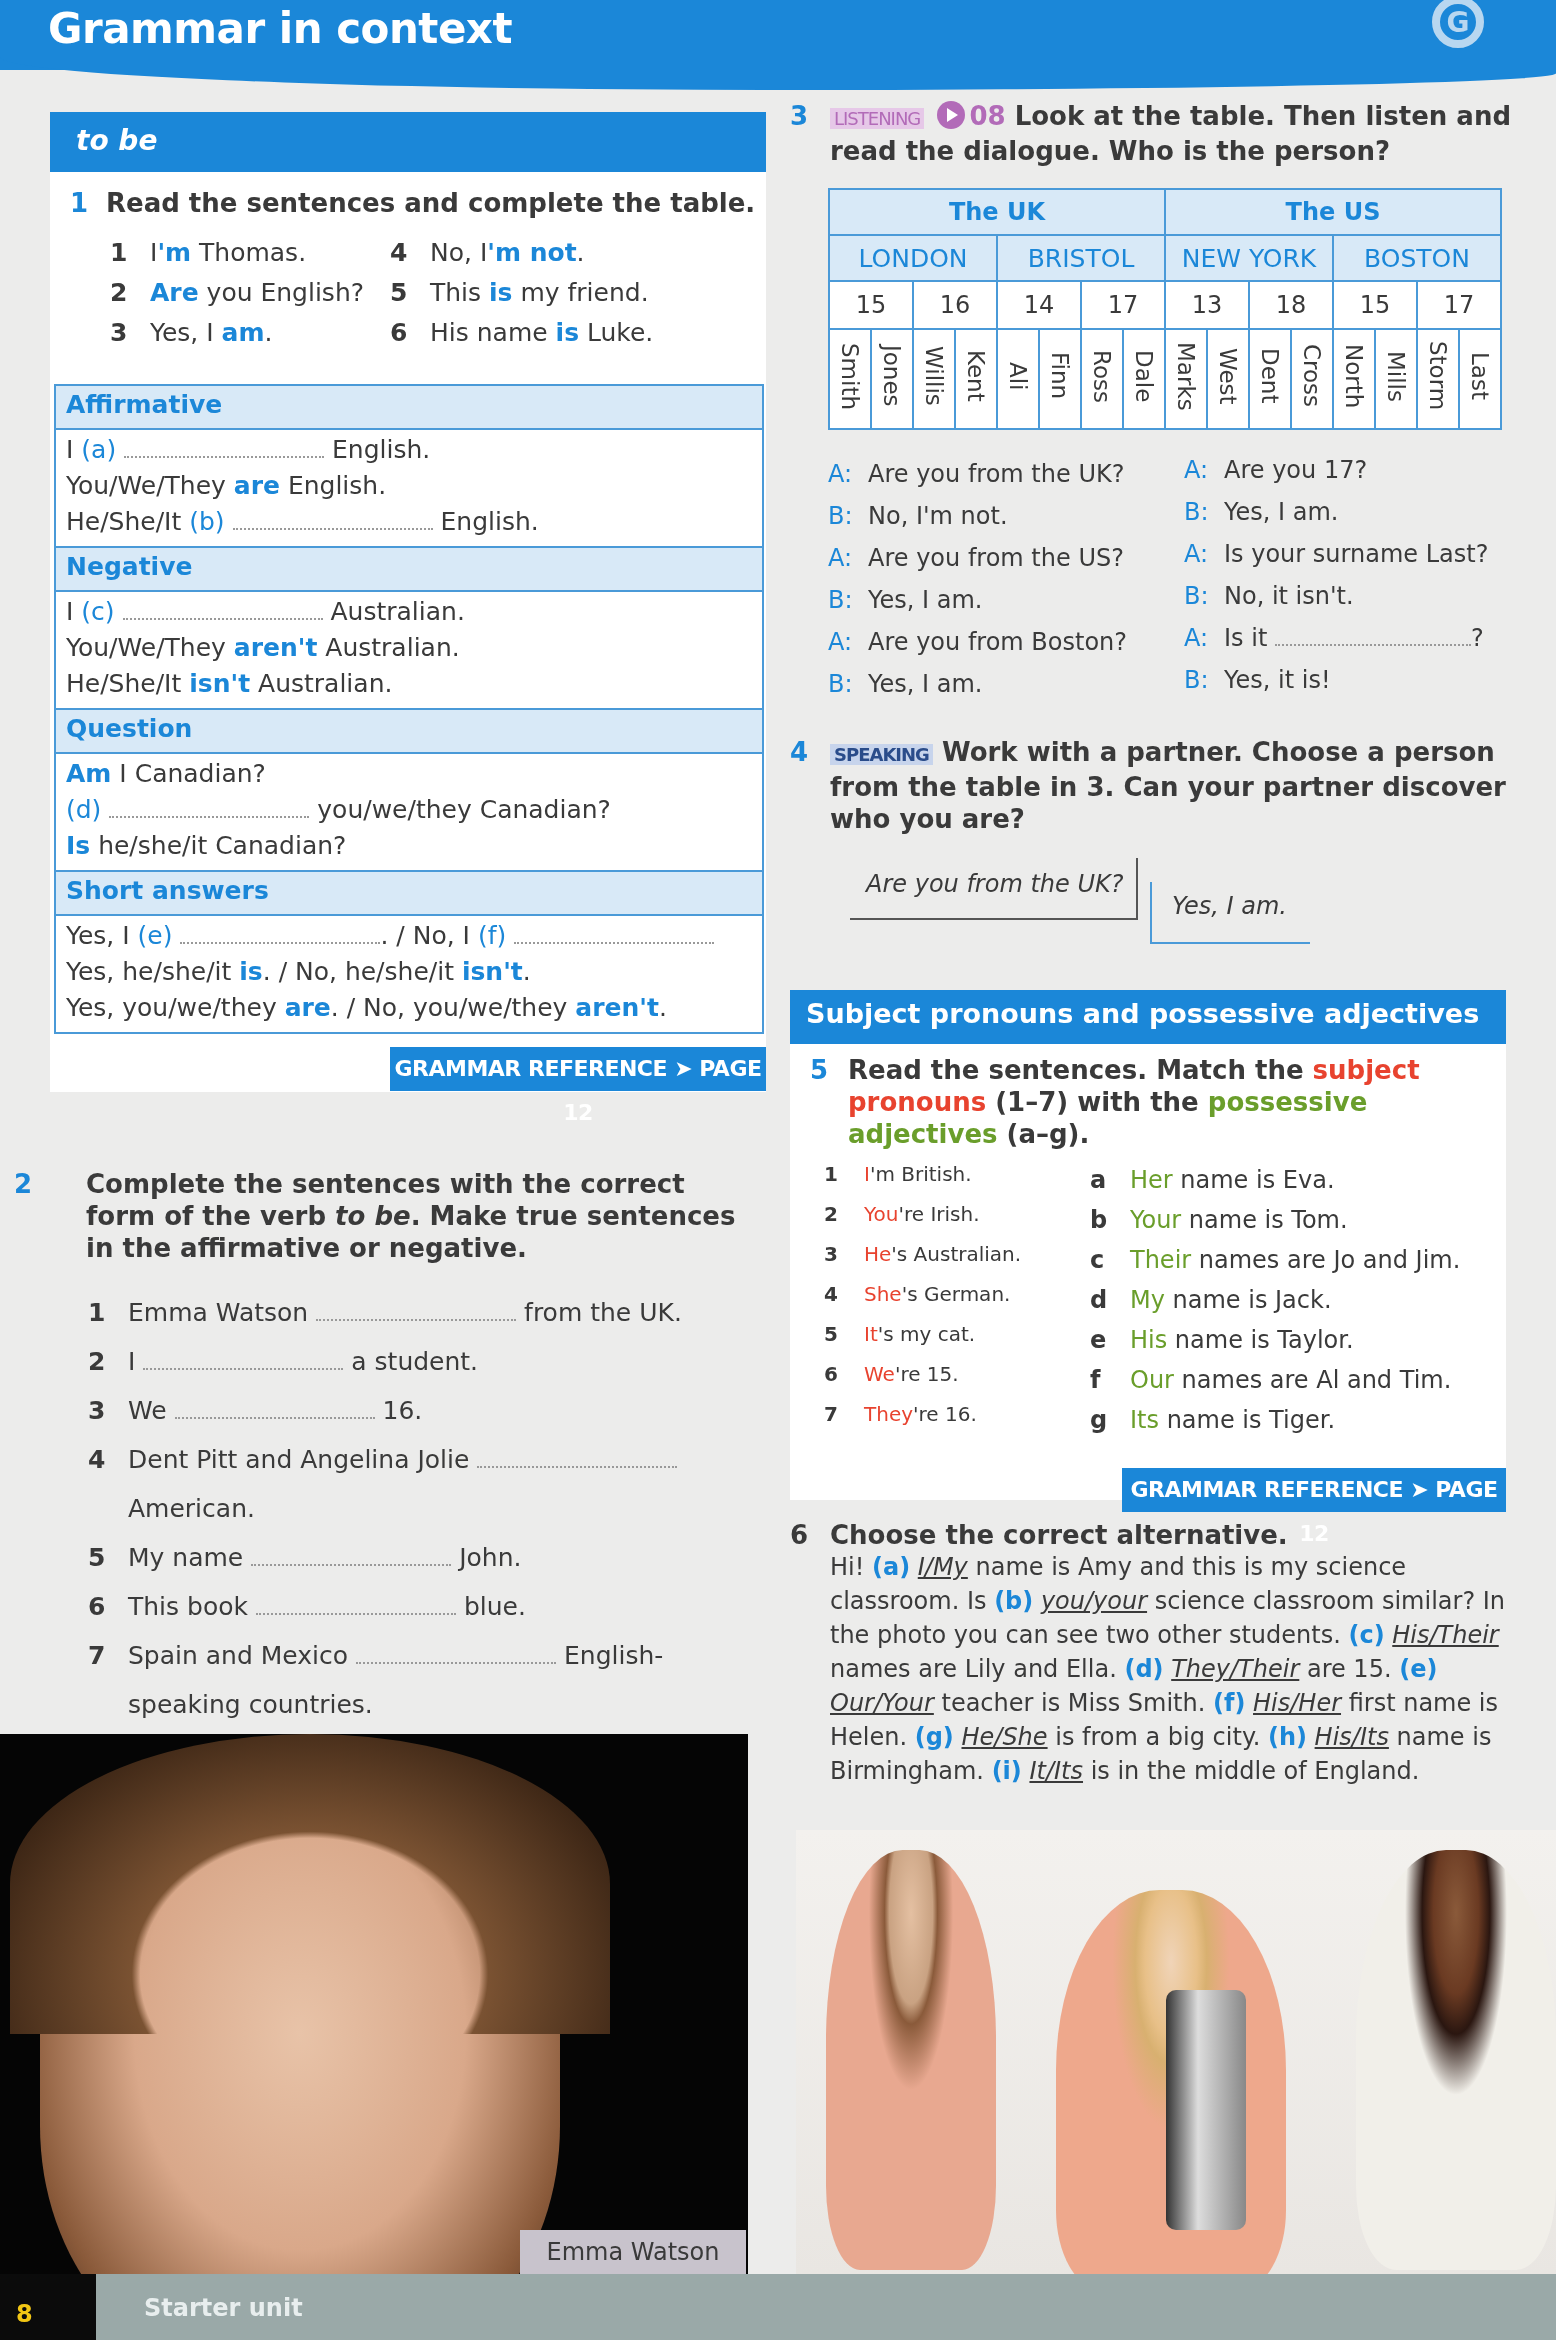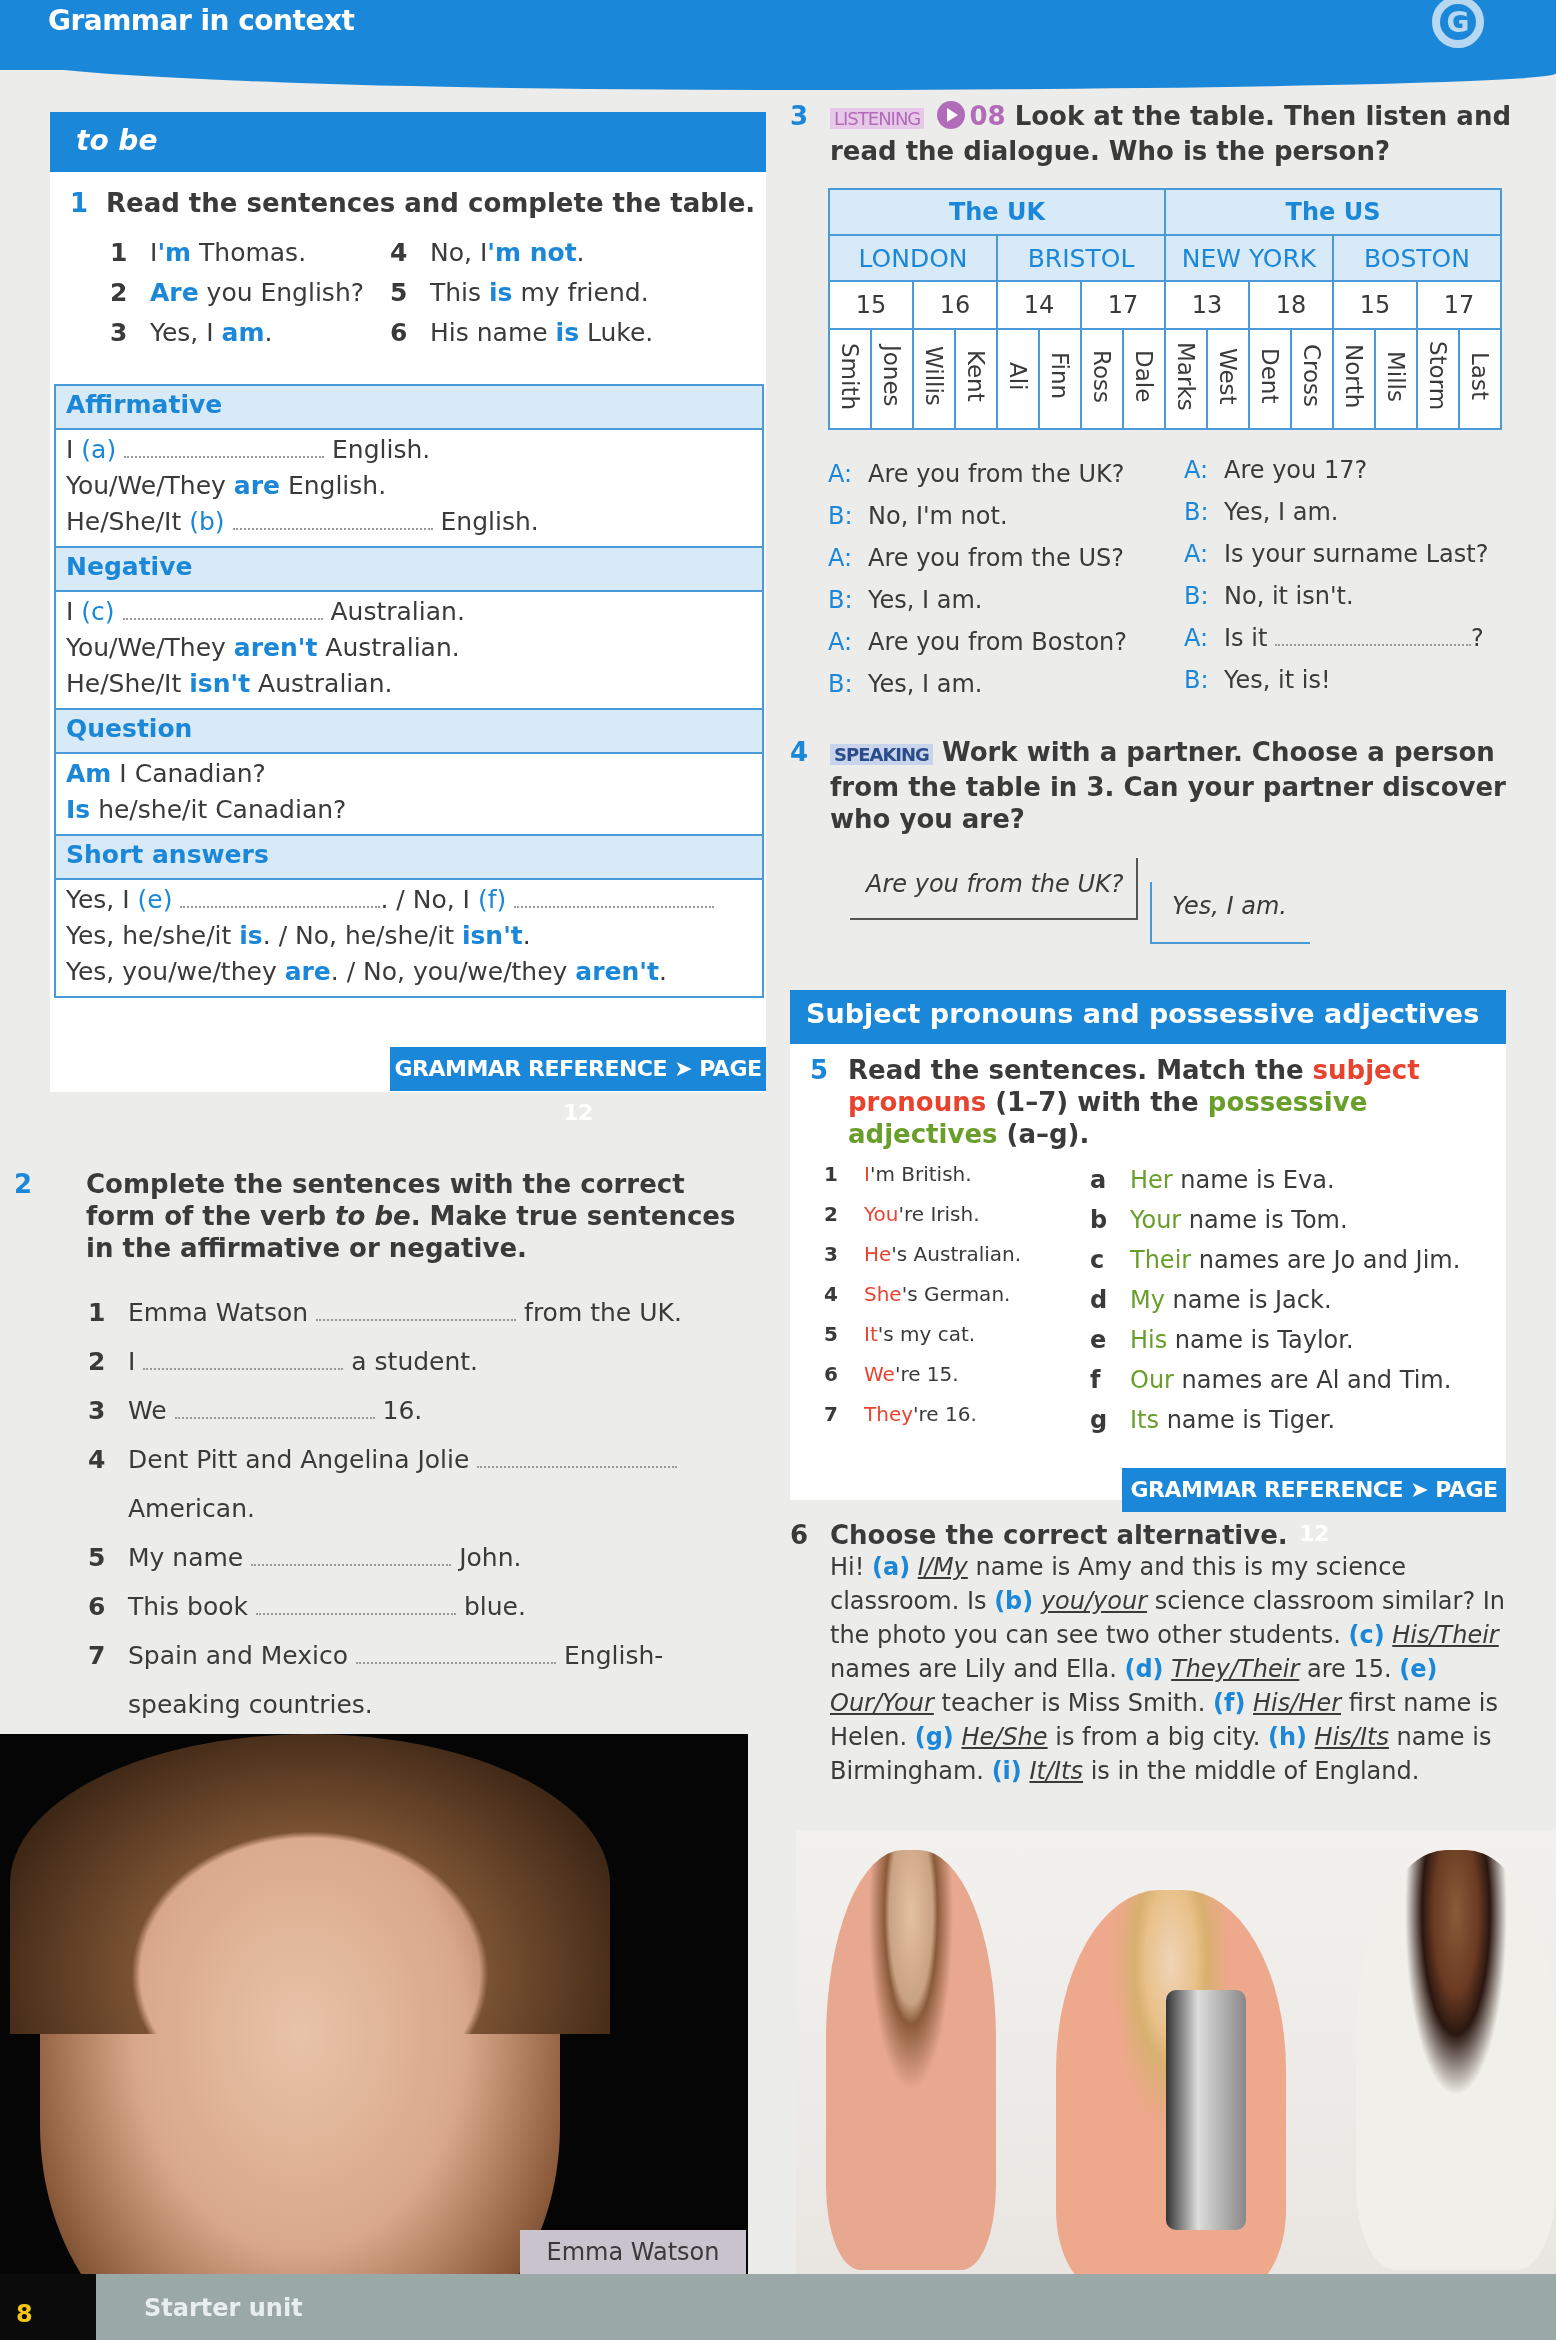--- a/index.html
+++ b/index.html
@@ -1,19 +1,19 @@
 <!DOCTYPE html>
 <html><head>
 <meta charset="utf-8">
 <style>
   * { box-sizing: border-box; margin: 0; padding: 0; }
   body { width: 1556px; height: 2340px; background: #ececeb; font-family: "DejaVu Sans", sans-serif; color: #3a3a3a; position: relative; overflow: hidden; }
   .header { position: absolute; left: 0; top: 0; width: 1556px; height: 70px; background: #1b87d8; }
   .header-curve { position: absolute; left: 0; top: 50px; width: 1556px; height: 40px; background: #1b87d8; border-bottom-left-radius: 60% 40px; border-bottom-right-radius: 60% 20px; }
-  .header-title { position: absolute; left: 48px; top: 4px; font-size: 28px; font-weight: bold; color: #fff; letter-spacing: -0.5px; z-index: 2; }
+  .header-title { position: absolute; left: 48px; top: 4px; font-size: 42px; font-weight: bold; color: #fff; letter-spacing: -0.5px; z-index: 2; }
   .g-badge { position: absolute; left: 1432px; top: -4px; width: 52px; height: 52px; border-radius: 50%; border: 8px solid #b8d7f0; color: #b8d7f0; font-weight: bold; font-size: 28px; display: flex; align-items: center; justify-content: center; z-index: 2; }
 
   .blue { color: #1b87d8; }
   .bold { font-weight: bold; }
   .red { color: #e8432f; }
   .green { color: #6a9e2b; }
   .gap { display: inline-block; border-bottom: 2px dotted #999; height: 18px; vertical-align: baseline; }
 
   
   .panel-left { position: absolute; left: 50px; top: 112px; width: 716px; height: 980px; background: #fff; }
@@ -125,20 +125,21 @@
     </div>
     <div class="gsec-h">Negative</div>
     <div class="gsec-b">
       <div class="gline"><span>I</span> <span class="blue">(c)</span> <span class="gap" style="width:200px"></span> <span>Australian.</span></div>
       <div class="gline"><span>You/We/They </span><span class="blue bold">aren't</span><span> Australian.</span></div>
       <div class="gline"><span>He/She/It </span><span class="blue bold">isn't</span><span> Australian.</span></div>
     </div>
     <div class="gsec-h">Question</div>
     <div class="gsec-b">
       <div class="gline"><span class="blue bold">Am</span><span> I Canadian?</span></div>
+      <div class="gline"><span class="blue">(d)</span> <span class="gap" style="width:200px"></span> <span>you/we/they Canadian?</span></div>
       <div class="gline"><span class="blue bold">Is</span><span> he/she/it Canadian?</span></div>
     </div>
     <div class="gsec-h">Short answers</div>
     <div class="gsec-b">
       <div class="gline"><span>Yes, I</span> <span class="blue">(e)</span> <span class="gap" style="width:200px"></span><span>. / No, I</span> <span class="blue">(f)</span> <span class="gap" style="width:200px"></span></div>
       <div class="gline"><span>Yes, he/she/it </span><span class="blue bold">is</span><span>. / No, he/she/it </span><span class="blue bold">isn't</span><span>.</span></div>
       <div class="gline"><span>Yes, you/we/they </span><span class="blue bold">are</span><span>. / No, you/we/they </span><span class="blue bold">aren't</span><span>.</span></div>
     </div>
   </div>
 </div>

